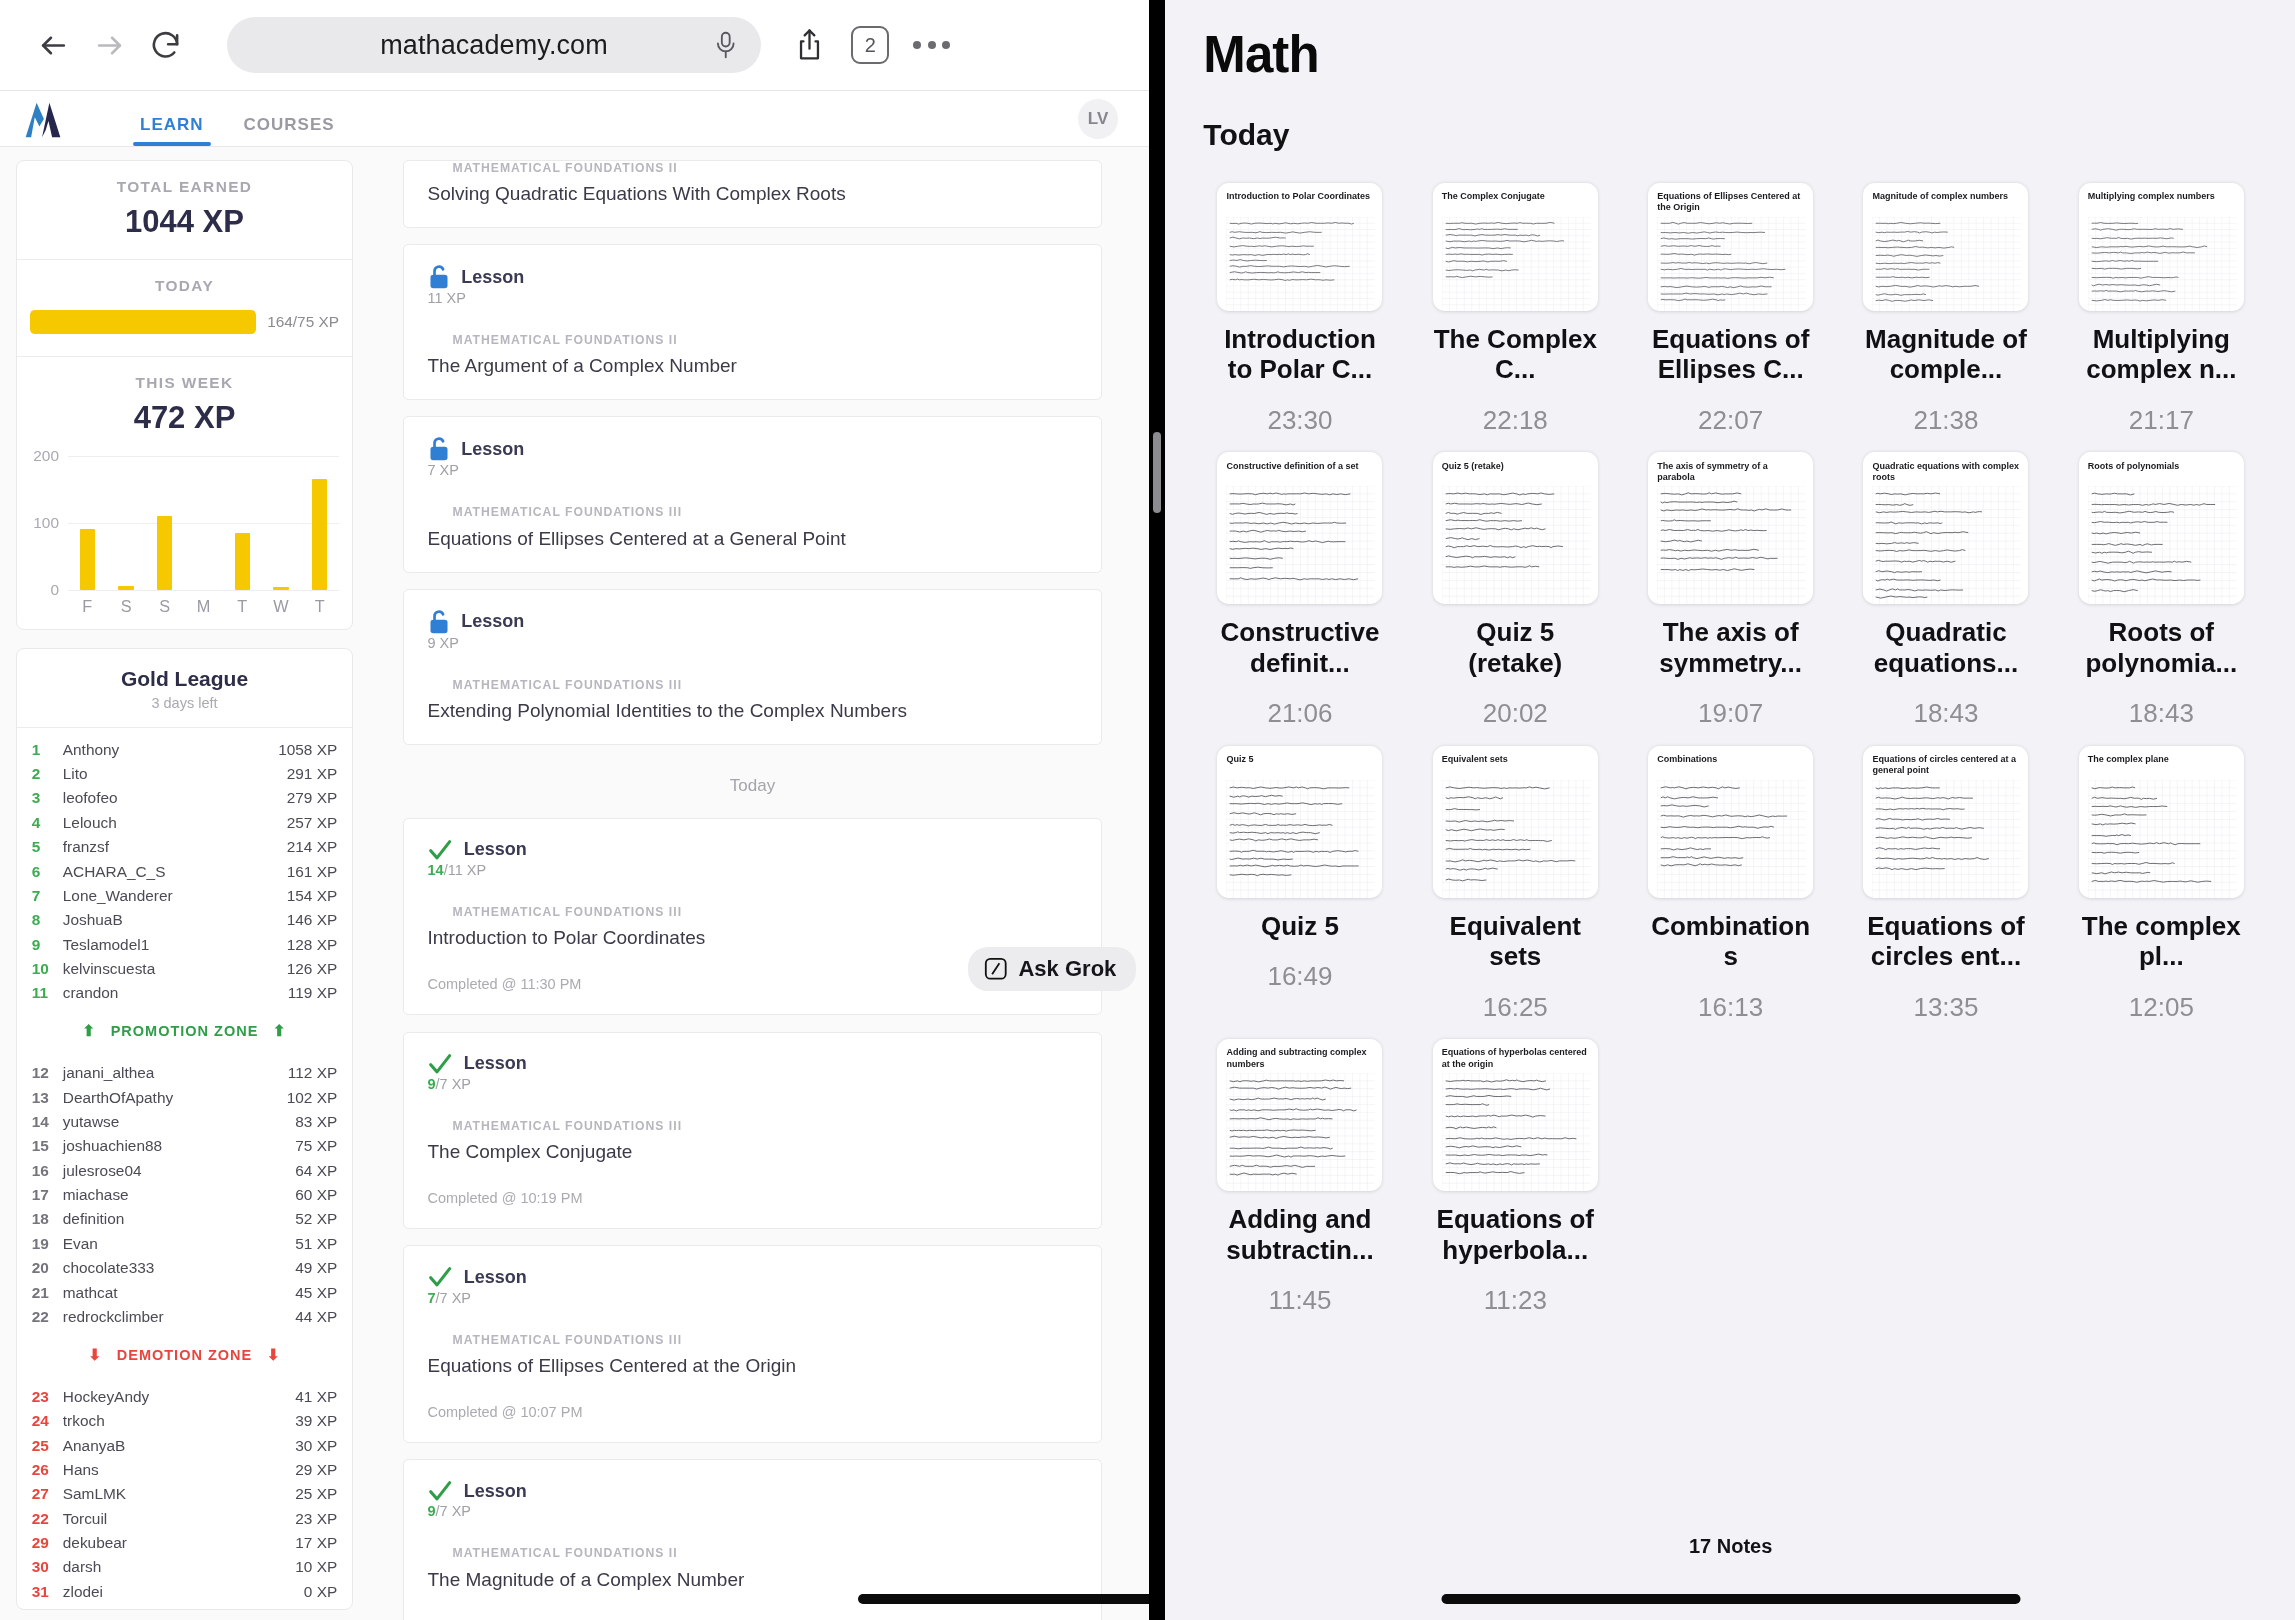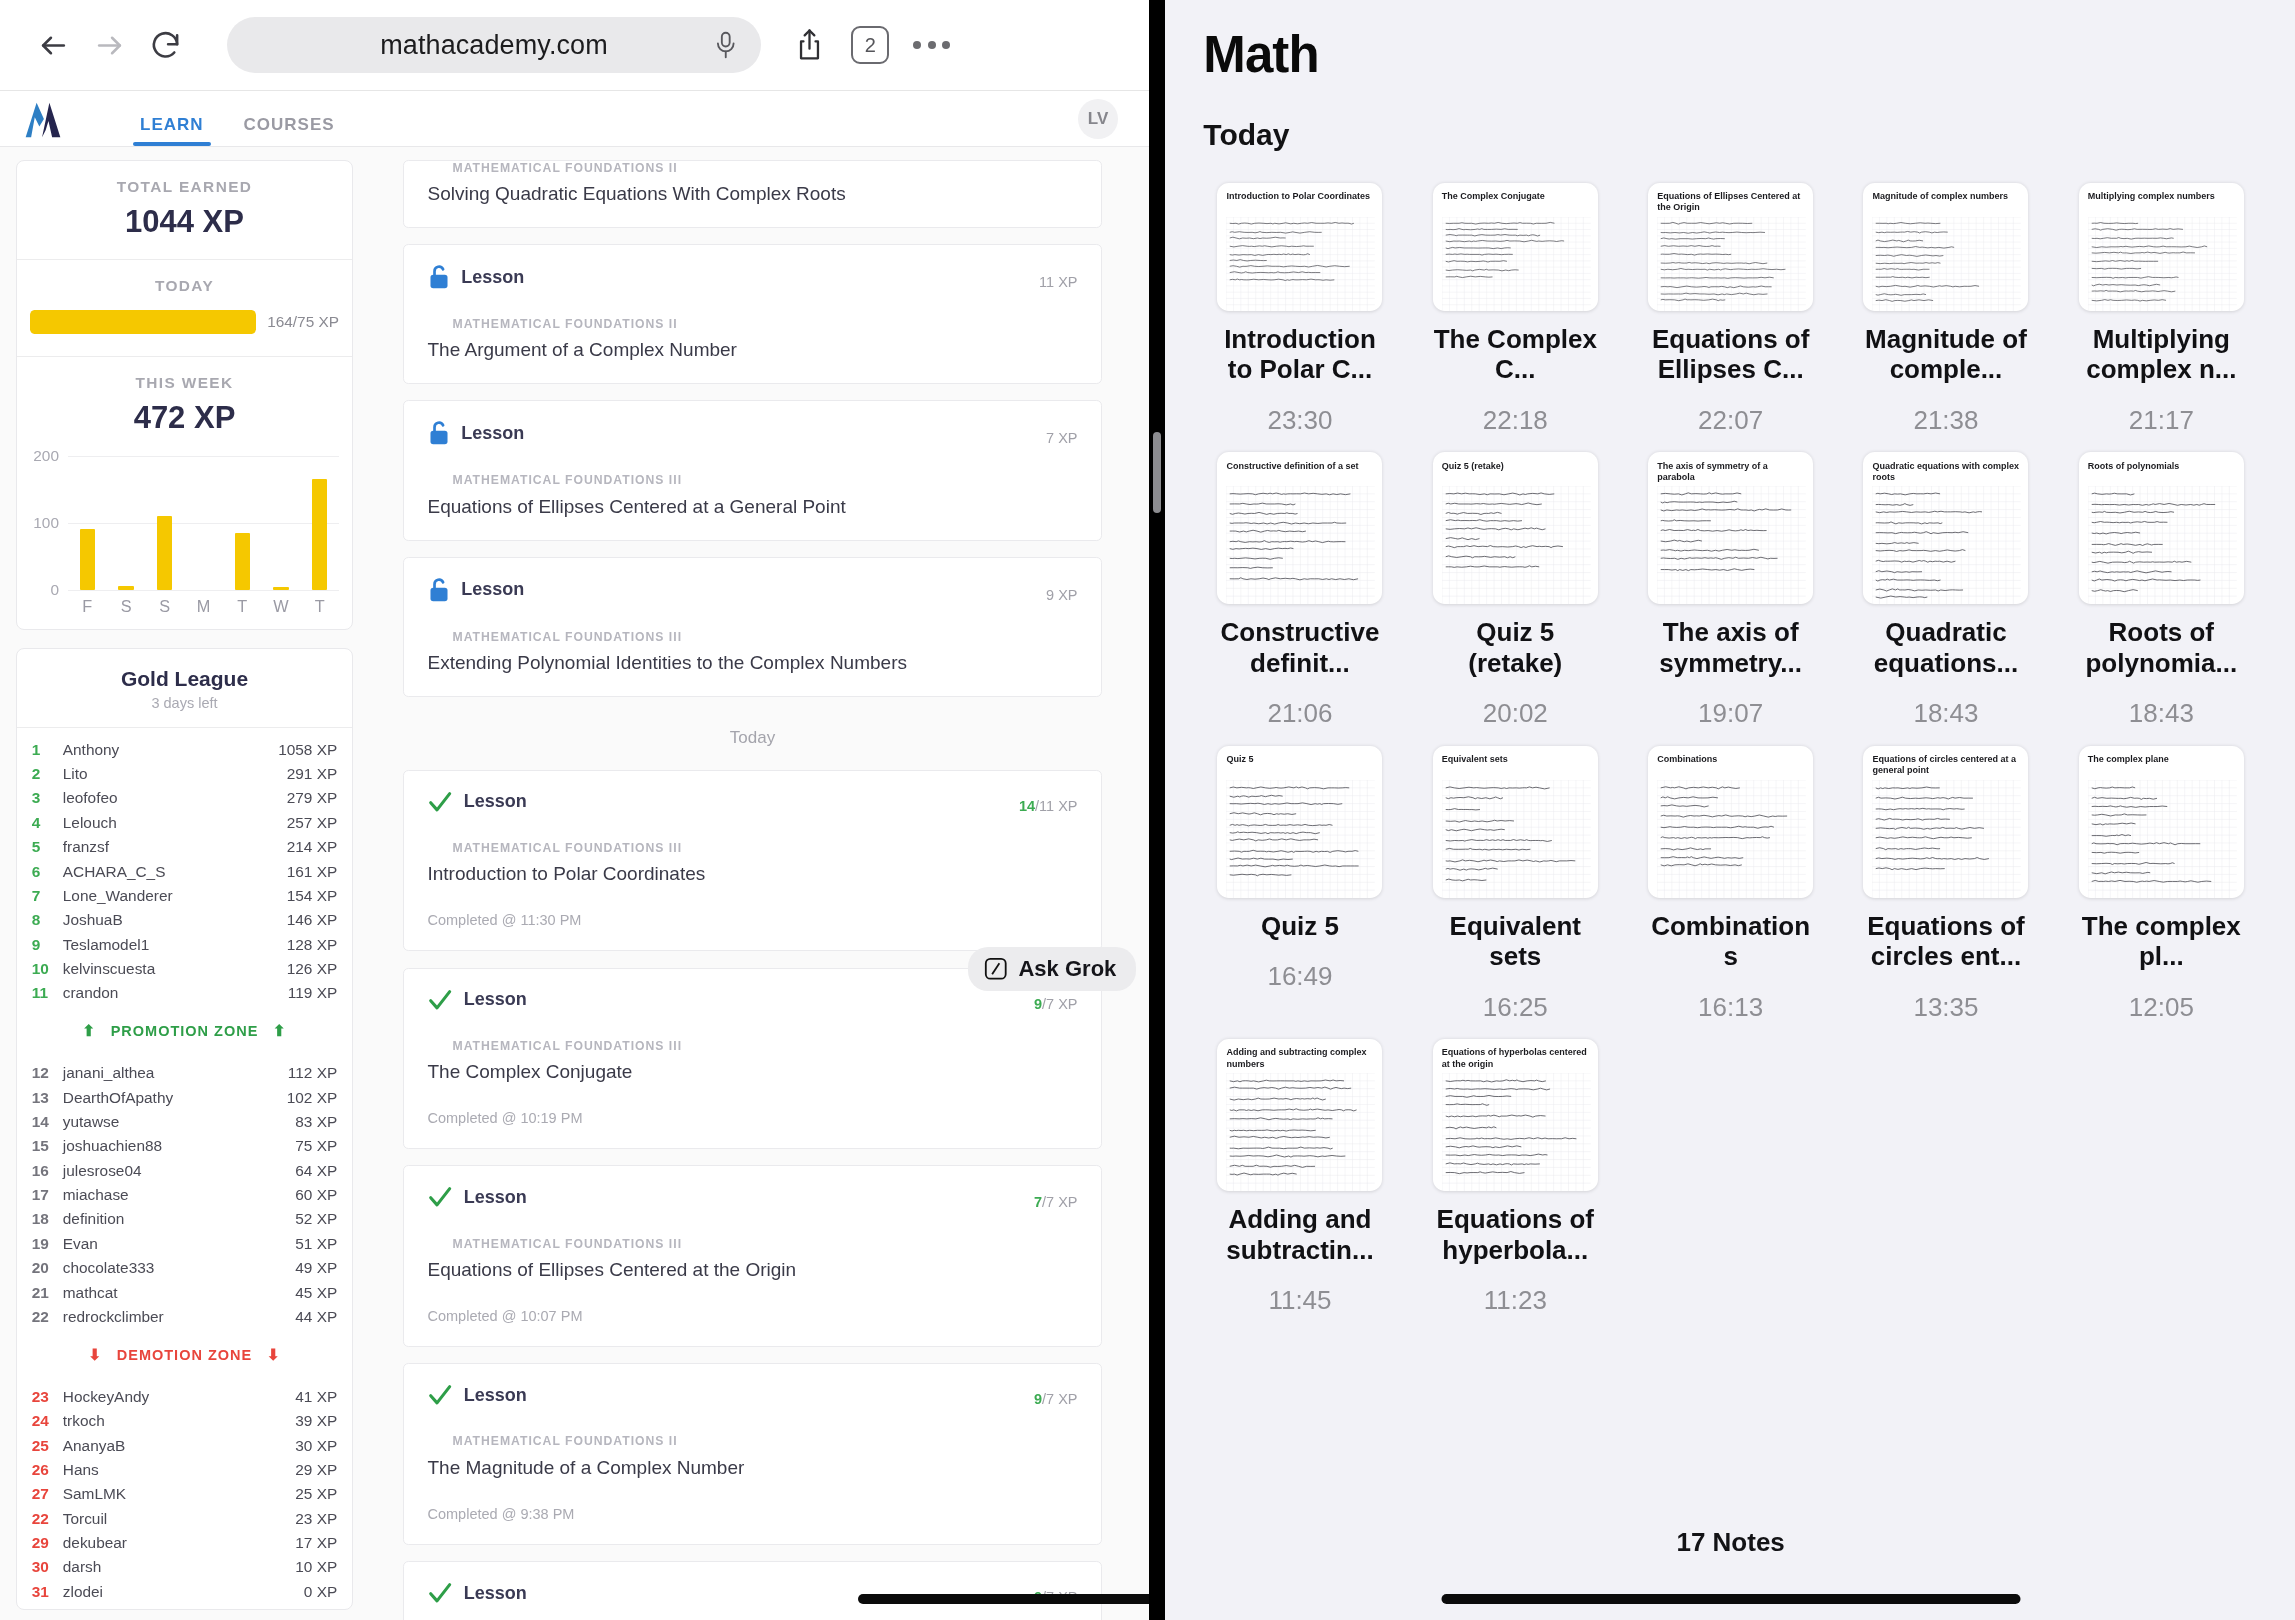--- a/index.html
+++ b/index.html
@@ -141,21 +141,21 @@
   .zone-row.promo { color: #2e9e48; }
   .zone-row.demo  { color: #e8453c; }
   .arrow { font-size: 15.4px; }
 
   
   .lesson-card {
     background: #fff; border: 0.9px solid #eaeaed; border-radius: 5.4px;
     padding: 19px 23.5px 22px 23.5px; margin-bottom: 16.3px; position: relative;
   }
   .lesson-card.partial { padding-top: 0; }
-  .lc-top { display: flex; align-items: flex-end; justify-content: space-between; }
+  .lc-top { display: flex; align-items: flex-start; justify-content: space-between; flex-direction: column; }
   .lc-status { display: flex; align-items: center; gap: 11.8px; }
   .lc-status-label { font-size: 18px; font-weight: 700; color: #3a3a54; }
   .lc-xp { font-size: 14.5px; color: #a0a0a8; }
   .lc-xp .earned { color: #3cab52; font-weight: 700; }
   .lc-course {
     font-size: 12.2px; letter-spacing: 1px; color: #b6b6be; font-weight: 600;
     margin-top: 27px;
     padding-left: 25px;
   }
   .lc-title { font-size: 19px; color: #3a3a48; margin-top: 8.1px; }
@@ -213,21 +213,21 @@
   .thumb-head { font-size: 9px; font-weight: 700; color: #1b1b1f; line-height: 1.25; }
   .scribble-area { position: absolute; left: 9px; right: 7.2px; bottom: 0; top: 34px; overflow: hidden; }
   .note-label {
     font-size: 26px; font-weight: 700; color: #111114; text-align: center;
     line-height: 1.18; margin-top: 12.7px; width: 172px;
     word-wrap: break-word;
   }
   .note-time { font-size: 26px; color: #8e8e93; text-align: center; margin-top: 20px; }
   .notes-count {
     position: absolute; left: 0; right: 0; bottom: 62px;
-    text-align: center; font-size: 26px; font-weight: 700; color: #131316;
+    text-align: center; font-size: 20px; font-weight: 700; color: #131316;
   }
 
   
   .home-indicator {
     position: absolute; bottom: 16.3px; left: 50%; transform: translateX(-50%);
     width: 579px; height: 10px; background: #0b0b0b; border-radius: 5.4px; z-index: 60;
   }
   .home-indicator.left-side { left: 858px; transform: none; width: 543px; }
 </style>
 </head>

